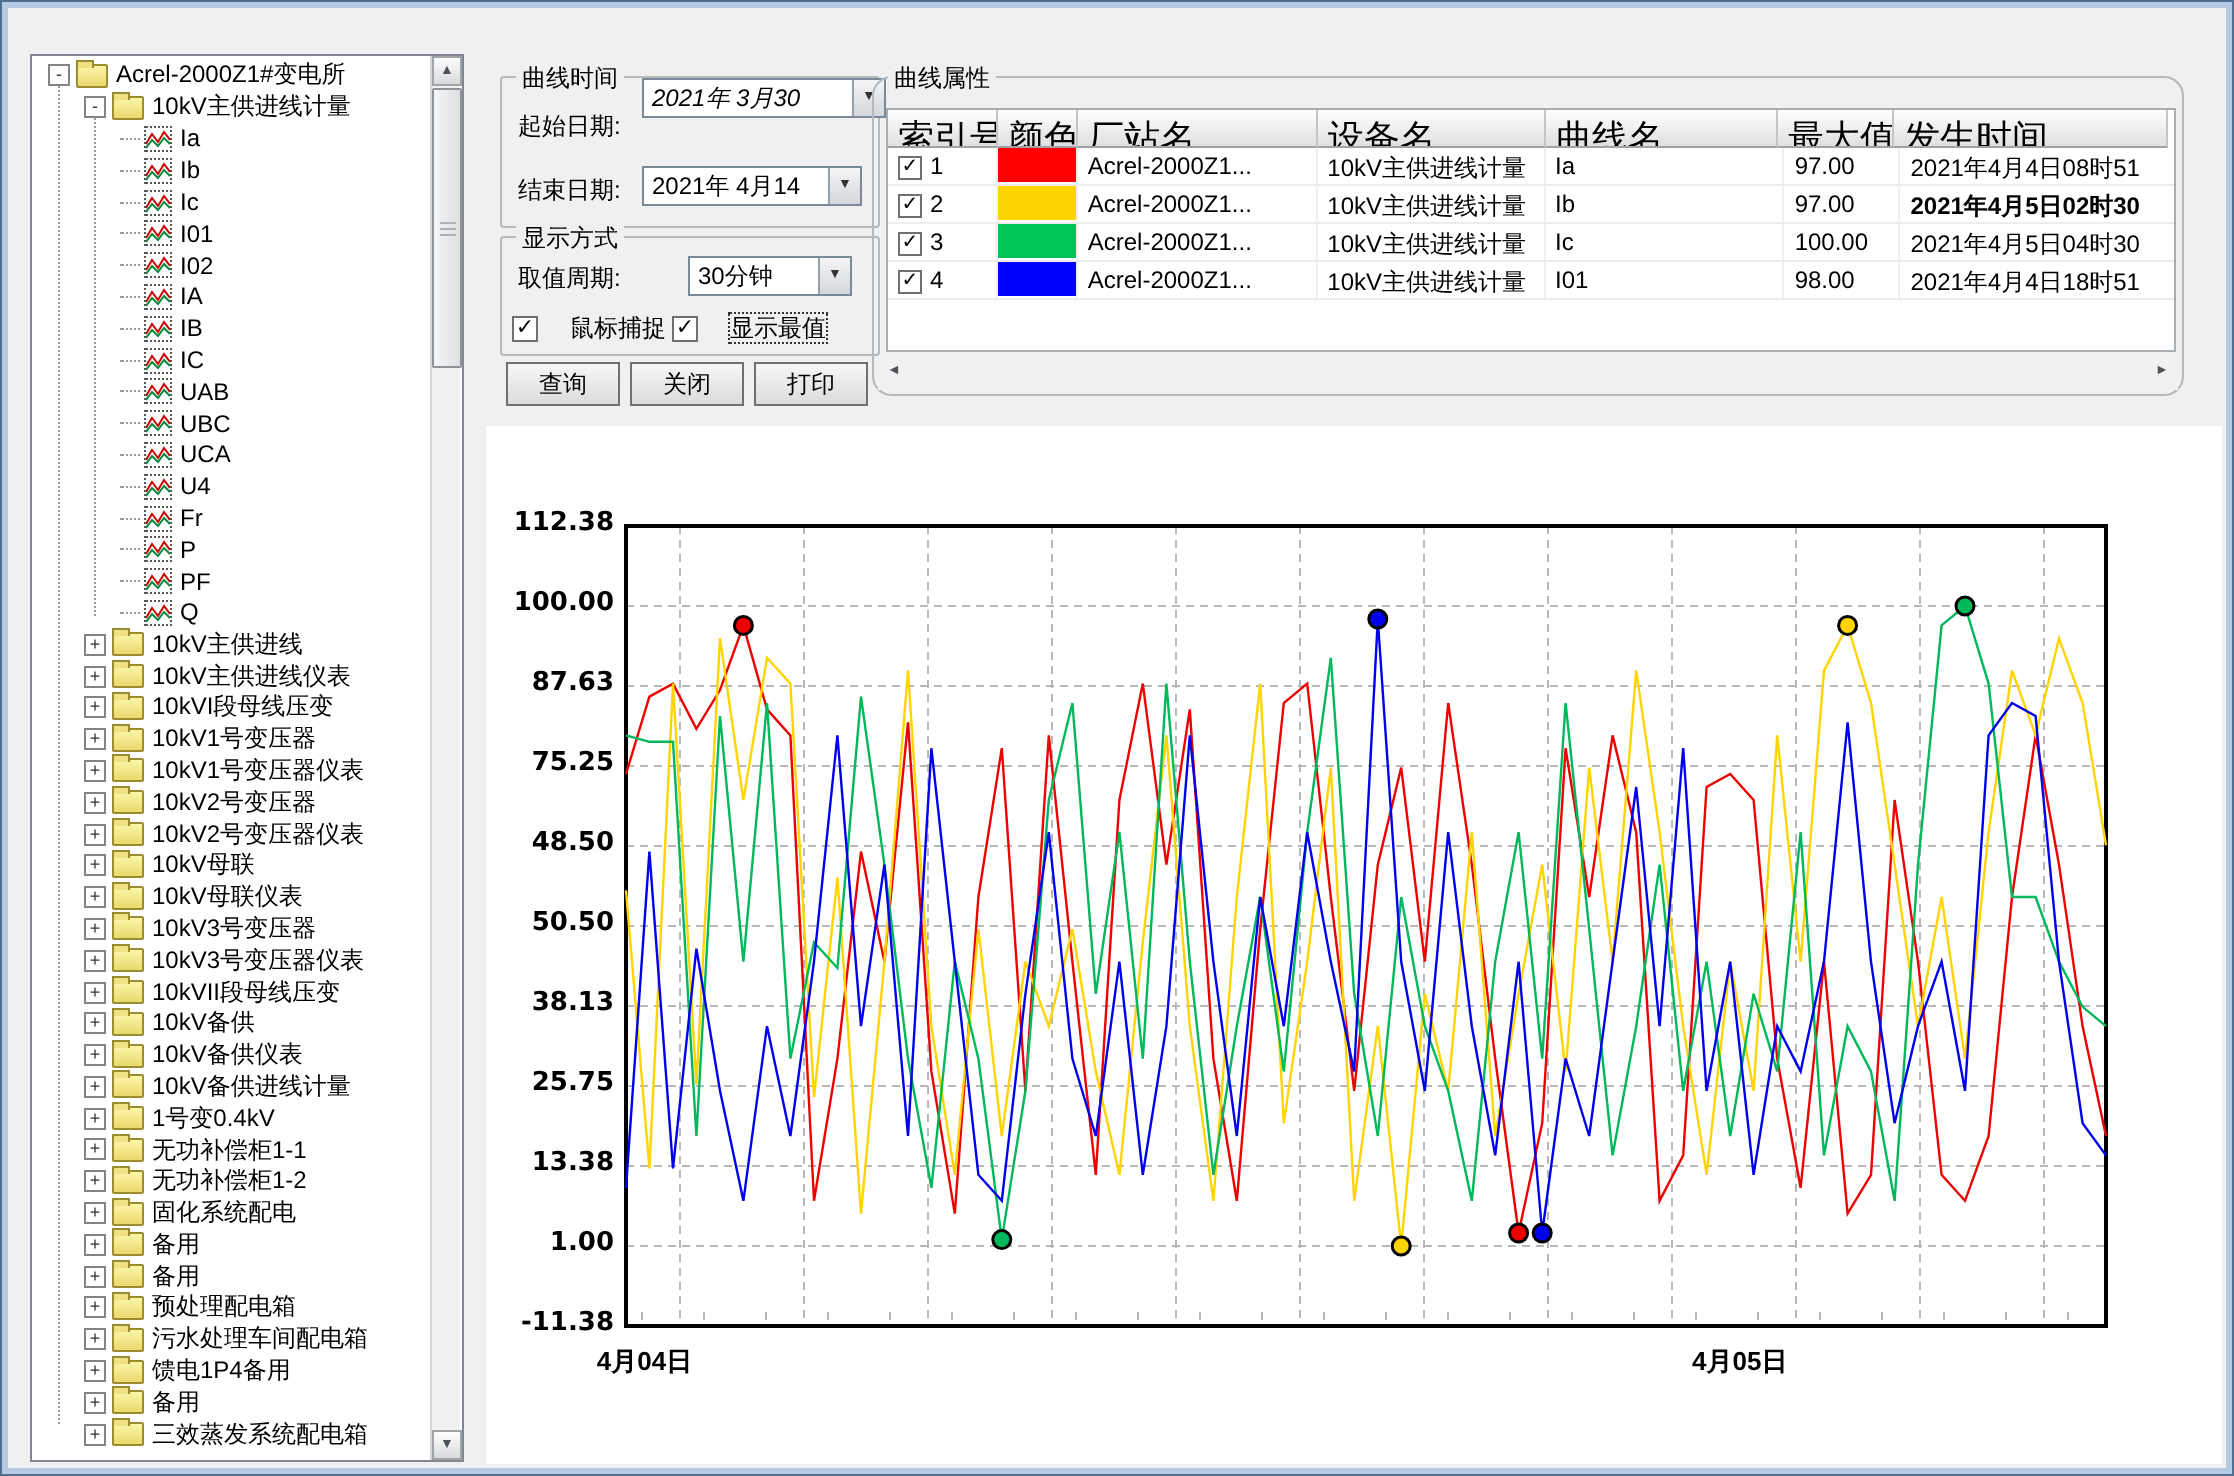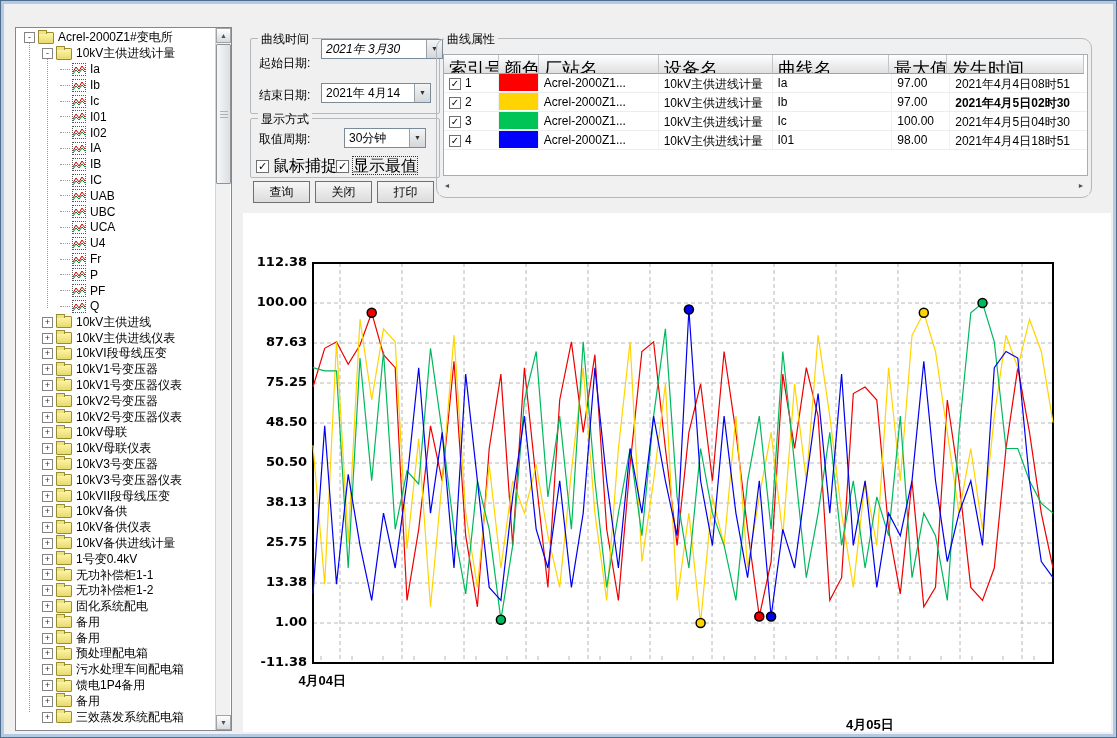--- a/index.html
+++ b/index.html
@@ -47,21 +47,21 @@
   
   .groupbox { position:absolute; border:1px solid #b4b9bd; border-radius:2px; }
   .gb-title { position:absolute; top:-8px; left:7px; background:#f0f0f0; padding:0 3px; font-size:12px; color:#000; }
   .lbl { position:absolute; font-size:12px; color:#000; white-space:nowrap; }
   .combo { position:absolute; height:20px; background:#fff; border:1px solid #7a8a99; display:flex; align-items:center; }
   .combo-text { flex:1; font-size:12px; padding-left:4px; white-space:nowrap; }
   .combo-btn { width:16px; height:18px; background:linear-gradient(#f4f5f6,#d3d7db); border-left:1px solid #98a0a8;
     font-size:7px; text-align:center; line-height:18px; color:#333; }
   .checkbox { display:inline-block; width:13px; height:13px; background:#fff; border:1px solid #707070;
     font-size:11px; line-height:11px; text-align:center; font-weight:bold; color:#000; vertical-align:middle; }
-  .cb-label { font-size:16px; vertical-align:middle; margin-left:4px; }
+  .cb-label { font-size:12px; vertical-align:middle; margin-left:16px; }
   .focus-dotted { outline:1px dotted #333; }
   .pushbtn { position:absolute; width:57px; height:22px; background:linear-gradient(#f6f6f6,#dcdcdc);
     border:1px solid #707070; font-size:12px; color:#000; text-align:center; line-height:20px; }
   
   .tablewrap { position:absolute; left:6px; top:15px; width:645px; height:122px; background:#fff;
     border:1px solid #a8adb2; overflow:hidden; }
   .thead { display:flex; height:19px; }
   .th { background:linear-gradient(#ffffff,#e9e9ea 70%,#dfe0e2); border-right:1px solid #c3c6c9; border-bottom:1px solid #9fa3a7;
     font-size:18px; padding:2px 0 0 5px; white-space:nowrap; overflow:hidden; }
   .tr { display:flex; height:19px; border-bottom:1px solid #ededed; }
@@ -568,17 +568,17 @@
         <div class="ylabel" style="top: 120.994px;">87.63</div>
         <div class="ylabel" style="top: 161.006px;">75.25</div>
         <div class="ylabel" style="top: 200.987px;">48.50</div>
         <div class="ylabel" style="top: 241px;">50.50</div>
         <div class="ylabel" style="top: 280.981px;">38.13</div>
         <div class="ylabel" style="top: 320.994px;">25.75</div>
         <div class="ylabel" style="top: 360.974px;">13.38</div>
         <div class="ylabel" style="top: 400.987px;">1.00</div>
         <div class="ylabel" style="top: 441px;">-11.38</div>
         <div class="xlabel" style="left: 55.4px;">4月04日</div>
-        <div class="xlabel" style="left: 603px; margin-top: 44px;">4月05日</div>
+        <div class="xlabel" style="left: 603px;">4月05日</div>
       </div>
   </div>
 
 </div>
 
 </body></html>

